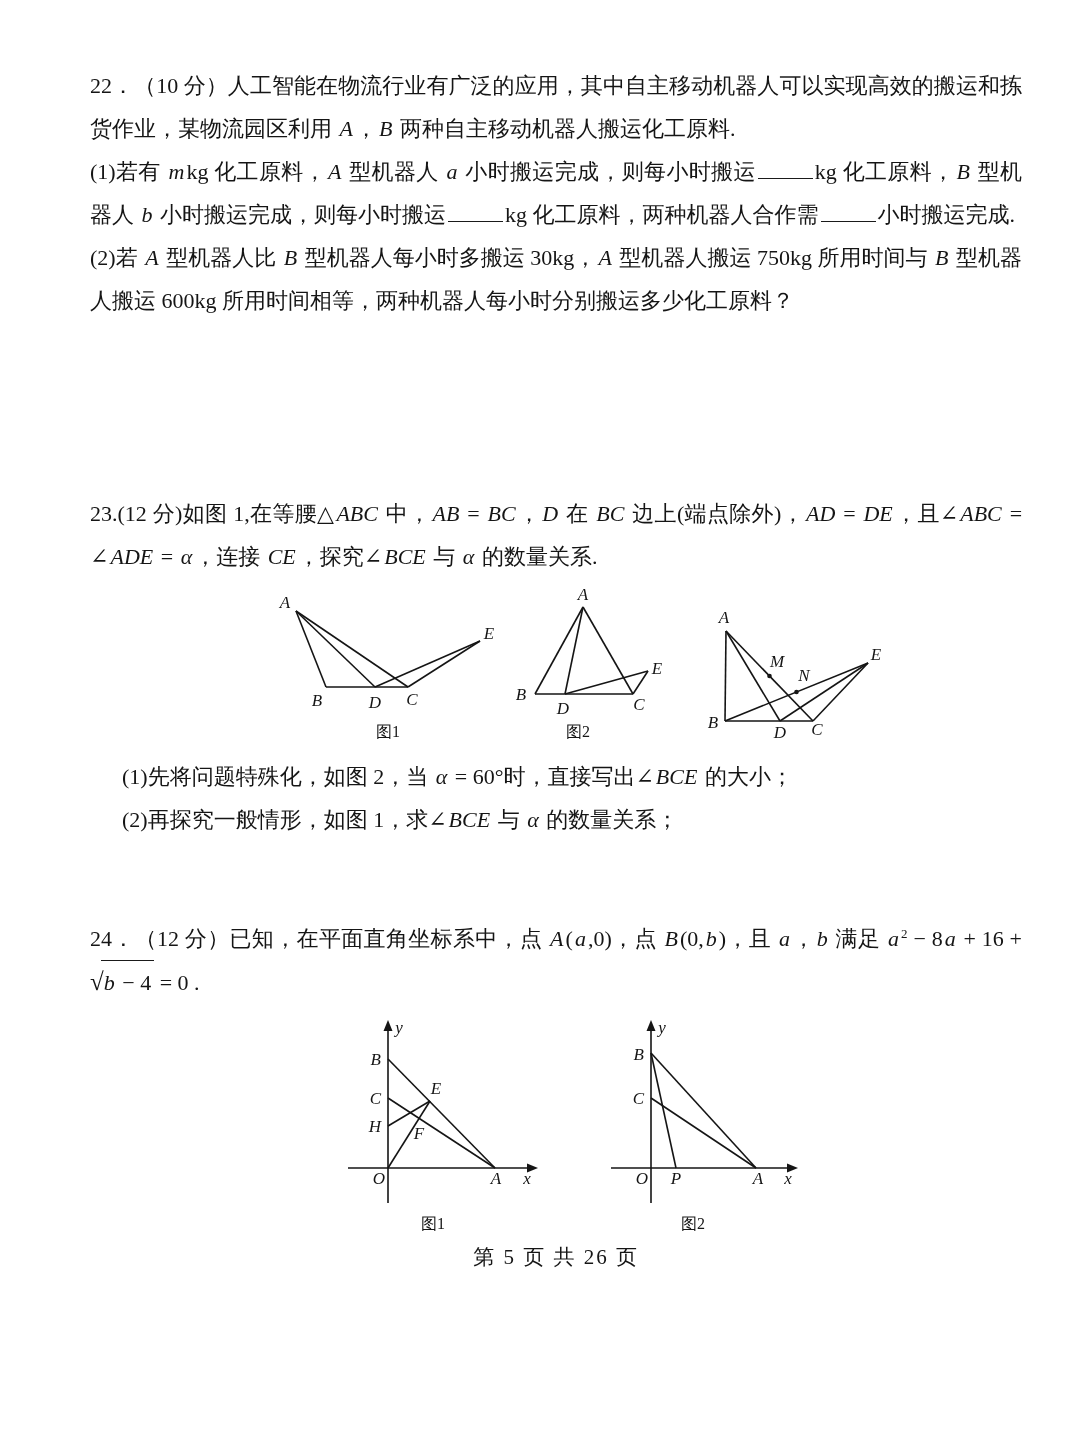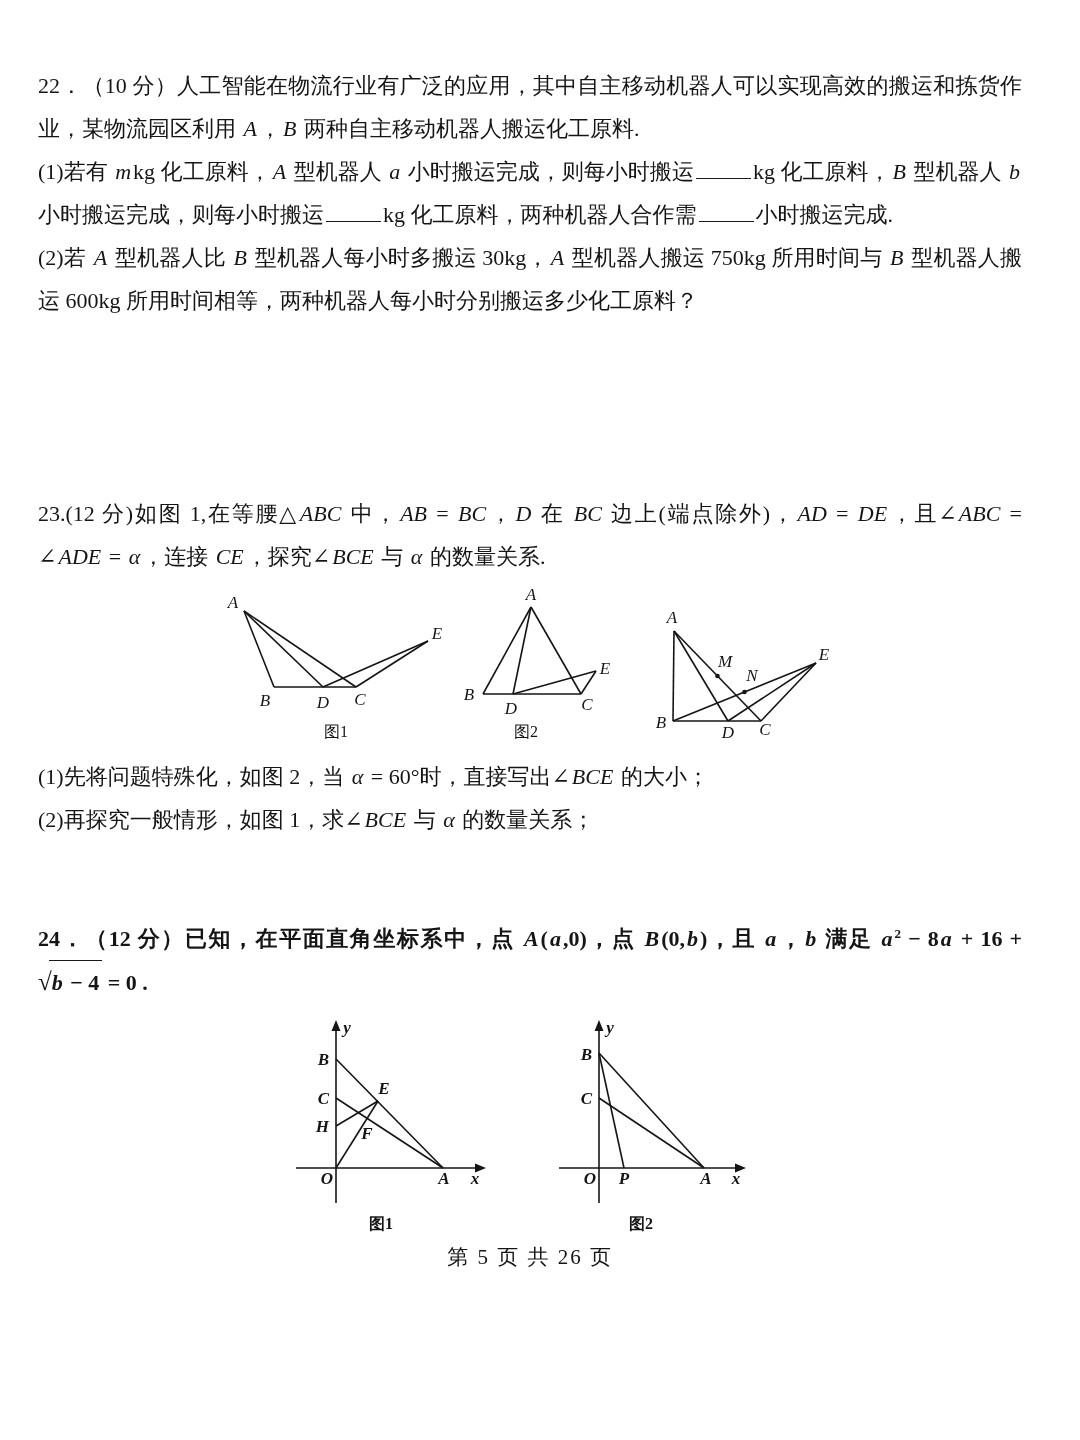--- a/index.html
+++ b/index.html
@@ -1,33 +1,33 @@
 <!DOCTYPE html>
 <html lang="zh"><head>
 <meta charset="utf-8">
 <style>
   html,body{margin:0;padding:0;}
   body{
     width:1080px;height:1440px;background:#ffffff;color:#151515;
     font-family:"Liberation Serif","DejaVu Serif",serif;
     overflow:hidden;
   }
-  .page{box-sizing:border-box;width:1080px;height:1440px;padding:64px 58px 0 38px;}
+  .page{box-sizing:border-box;width:1080px;height:1440px;padding:64px 58px 0 90px;}
   .para{font-size:22px;line-height:43px;margin:0;text-align:justify;}
   .mv{font-style:italic;padding:0 2px;font-family:"Liberation Serif","DejaVu Serif",serif;}
   .blank{display:inline-block;width:55px;height:14px;border-bottom:1.3px solid #1a1a1a;vertical-align:baseline;margin:0 2px;}
   sup{font-size:13px;line-height:0;}
   .rad{display:inline-block;white-space:nowrap;}
   .rad .sym{font-size:25px;}
   .rad .rc{display:inline-block;border-top:1.4px solid #1a1a1a;padding:0 3px 0 1px;margin-left:-3px;}
   .q23{margin-top:170px;}
   .figrow{display:flex;align-items:flex-end;}
   .q23-figs{margin-left:178px;margin-top:6px;}
-  .q23-parts{margin-top:12px;}
-  .q24{margin-top:76px;font-weight:bold;}
+  .q23-parts{margin-top:12px;margin-left:32px;}
+  .q24{margin-top:76px;}
   .q24-figs{margin-left:238px;margin-top:12px;gap:10px;}
   .fig{display:block;}
   .fig svg{display:block;}
   .caption{font-size:16px;text-align:center;margin-top:3px;}
   .shiftL20{transform:translateX(-20px);}
   .shiftL45{transform:translateX(-45px);}
   svg line, svg polyline{stroke:#151515;stroke-width:1.6;fill:none;}
   svg .lbl{font-family:"Liberation Serif","DejaVu Serif",serif;font-style:italic;font-size:17px;fill:#151515;}
   svg .dot{fill:#151515;}
   svg .arrow{fill:#151515;stroke:none;}

